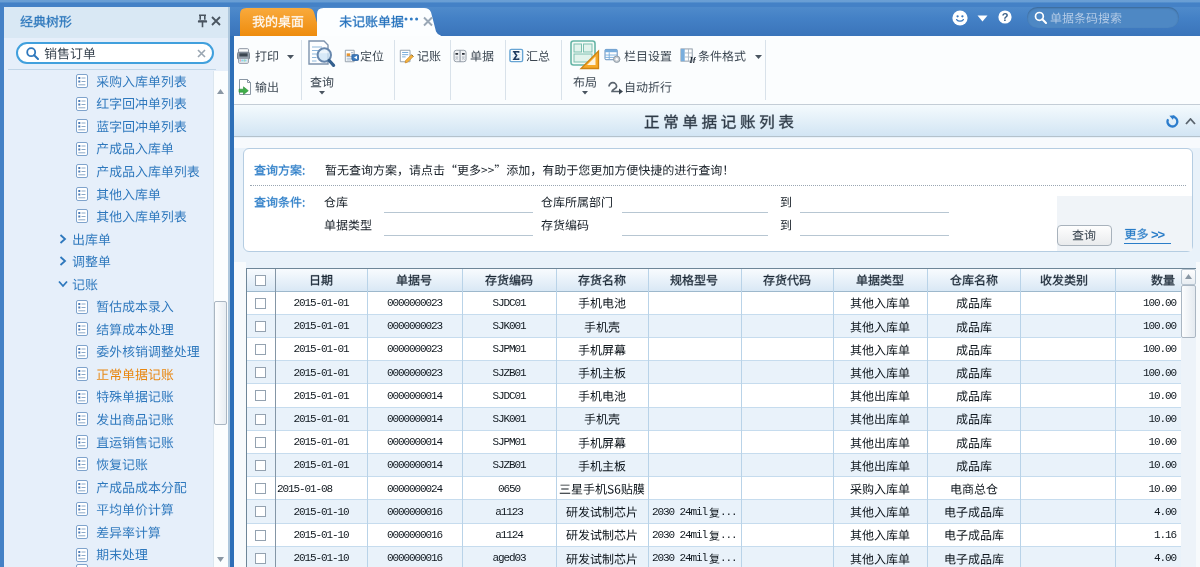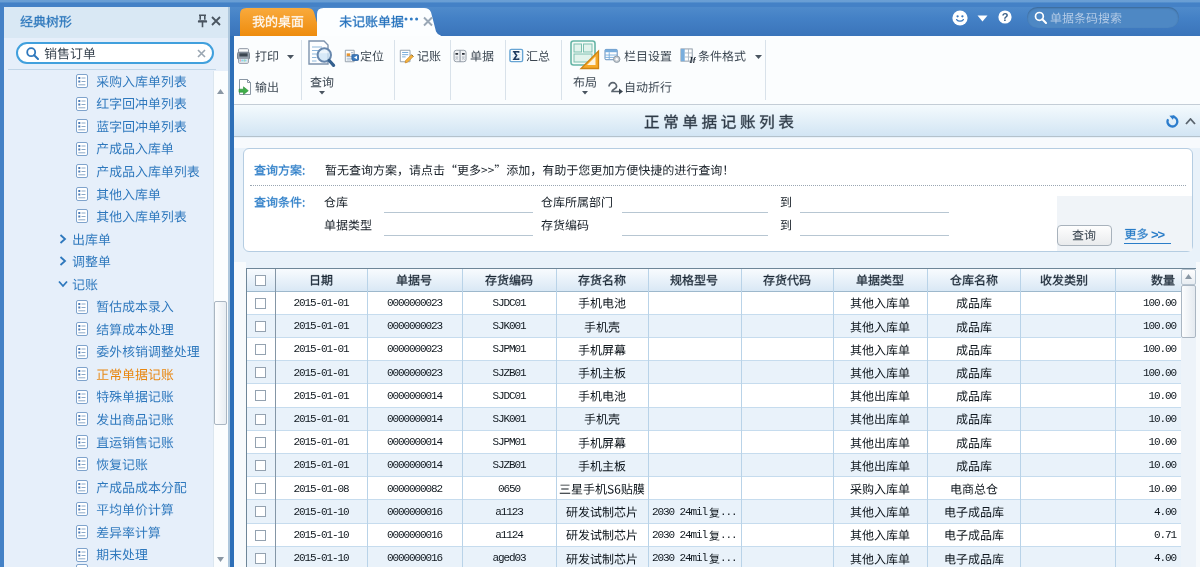--- a/index.html
+++ b/index.html
@@ -930,22 +930,22 @@
       <use href="#u5E93" x="3000"></use>
       <use href="#u5355" x="4000"></use>
     </svg>
 <svg style="position:absolute;left:956px;top:460px;" class="t " width="36" height="14" viewBox="0 -880 3000 1160" fill="#10181f" xmlns="http://www.w3.org/2000/svg">
       <use href="#u6210"></use>
       <use href="#u54C1" x="1000"></use>
       <use href="#u5E93" x="2000"></use>
     </svg>
 <div class="m" style="left:1117px;top:460px;width:59px;font-size:11px;color:#10181f;text-align:right;line-height:11px">10.00</div>
 <div style="position:absolute;left:255px;top:483px;width:11px;height:11px;background:#fff;border:1px solid #94a2b0;"></div>
-<div class="m" style="left:277px;top:484px;width:88px;font-size:11px;color:#10181f;text-align:center;line-height:11px">2015-01-08</div>
-<div class="m" style="left:369px;top:484px;width:91px;font-size:11px;color:#10181f;text-align:center;line-height:11px">0000000082</div>
+<div class="m" style="left:277px;top:484px;width:88px;font-size:11px;color:#10181f;line-height:11px">2015-01-08</div>
+<div class="m" style="left:369px;top:484px;width:91px;font-size:11px;color:#10181f;text-align:center;line-height:11px">0000000024</div>
 <div class="m" style="left:464px;top:484px;width:90px;font-size:11px;color:#10181f;text-align:center;line-height:11px">0650</div>
 <svg style="position:absolute;left:559px;top:483px;" class="t " width="86" height="14" viewBox="0 -880 7166 1160" fill="#10181f" xmlns="http://www.w3.org/2000/svg">
       <use href="#u4E09"></use>
       <use href="#u661F" x="1000"></use>
       <use href="#u624B" x="2000"></use>
       <use href="#u673A" x="3000"></use>
       <use href="#u0053" x="4000"></use>
       <use href="#u0036" x="4596"></use>
       <use href="#u8D34" x="5151"></use>
       <use href="#u819C" x="6151"></use>
@@ -1020,21 +1020,21 @@
       <use href="#u5E93" x="3000"></use>
       <use href="#u5355" x="4000"></use>
     </svg>
 <svg style="position:absolute;left:944px;top:529px;" class="t " width="60" height="14" viewBox="0 -880 5000 1160" fill="#10181f" xmlns="http://www.w3.org/2000/svg">
       <use href="#u7535"></use>
       <use href="#u5B50" x="1000"></use>
       <use href="#u6210" x="2000"></use>
       <use href="#u54C1" x="3000"></use>
       <use href="#u5E93" x="4000"></use>
     </svg>
-<div class="m" style="left:1117px;top:530px;width:59px;font-size:11px;color:#10181f;text-align:right;line-height:11px">0.71</div>
+<div class="m" style="left:1117px;top:530px;width:59px;font-size:11px;color:#10181f;text-align:right;line-height:11px">1.16</div>
 <div style="position:absolute;left:255px;top:553px;width:11px;height:11px;background:#fff;border:1px solid #94a2b0;"></div>
 <div class="m" style="left:277px;top:553px;width:88px;font-size:11px;color:#10181f;text-align:center;line-height:11px">2015-01-10</div>
 <div class="m" style="left:369px;top:553px;width:91px;font-size:11px;color:#10181f;text-align:center;line-height:11px">0000000016</div>
 <div class="m" style="left:464px;top:553px;width:90px;font-size:11px;color:#10181f;text-align:center;line-height:11px">aged03</div>
 <svg style="position:absolute;left:566px;top:553px;" class="t " width="72" height="14" viewBox="0 -880 6000 1160" fill="#10181f" xmlns="http://www.w3.org/2000/svg">
       <use href="#u7814"></use>
       <use href="#u53D1" x="1000"></use>
       <use href="#u8BD5" x="2000"></use>
       <use href="#u5236" x="3000"></use>
       <use href="#u82AF" x="4000"></use>

